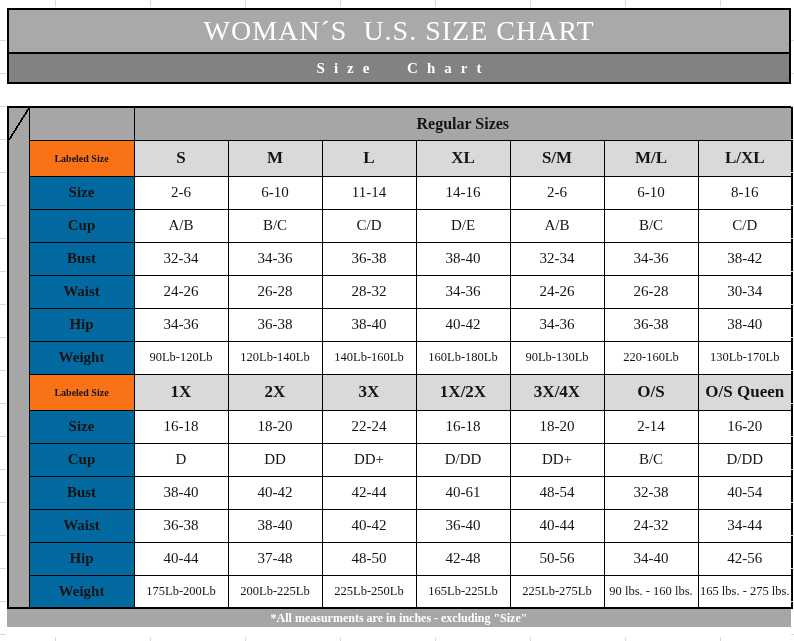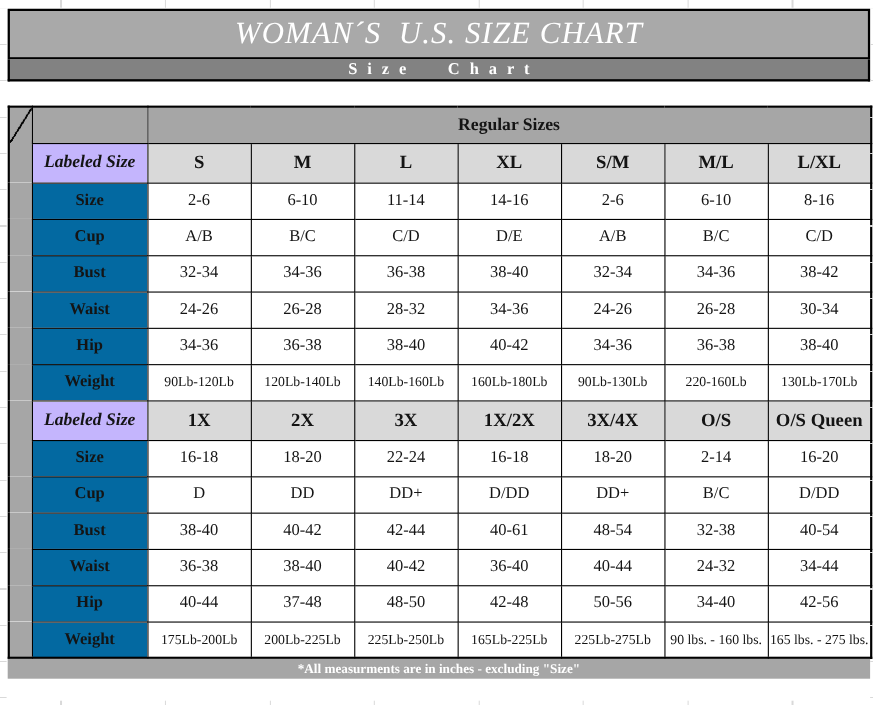--- a/index.html
+++ b/index.html
@@ -23,24 +23,24 @@
     background:repeating-linear-gradient(180deg,transparent 0 32px,#d9d9d9 32px 33px);}
   .grid-right{position:absolute;top:8px;right:0;width:3px;height:630px;
     background:repeating-linear-gradient(180deg,transparent 0 32px,#d9d9d9 32px 33px);}
 
   .title-band{
     width:784px;height:46px;box-sizing:border-box;
     background:#a9a9a9;border:2px solid #000;
     display:flex;align-items:center;justify-content:center;
   }
   .title-band span{
-    color:#ffffff;font-size:28px;letter-spacing:1px;white-space:pre;font-style:italic;
+    color:#ffffff;font-size:28px;letter-spacing:1px;white-space:pre;
   }
   .subtitle-band{
-    width:784px;height:20px;box-sizing:border-box;
+    width:784px;height:30px;box-sizing:border-box;
     background:#828282;border:2px solid #000;border-top:0;
     display:flex;align-items:center;justify-content:center;
   }
   .subtitle-band span{
     color:#ffffff;font-size:15px;font-weight:bold;
     letter-spacing:9px;word-spacing:16px;white-space:pre;
     padding-left:9px; 
   }
 
   table.size-table{
@@ -60,21 +60,21 @@
   .diag{
     background-color:#a6a6a6;
     background-image:linear-gradient(to bottom right,
       rgba(0,0,0,0) calc(50% - 0.8px),
       #000 calc(50% - 0.8px),
       #000 calc(50% + 0.8px),
       rgba(0,0,0,0) calc(50% + 0.8px));
   }
   .corner{background:#a6a6a6;border-left:0;border-right:2px solid #000;border-bottom:2px solid #000;}
   .sec-h{background:#a6a6a6;font-size:16px;font-weight:bold;border-bottom:2px solid #000;}
-  .lblhead{background:#c4b5fd;font-size:16px;font-weight:bold;border-right:2px solid #000;border-bottom:2px solid #000;font-style:italic;}
+  .lblhead{background:#f97316;font-size:10px;font-weight:bold;border-right:2px solid #000;border-bottom:2px solid #000;}
   .colhead{background:#d9d9d9;font-size:17px;font-weight:bold;border-bottom:2px solid #000;}
   .rowlbl{background:#0369a1;font-size:15px;font-weight:bold;border-right:2px solid #000;}
   .val{background:#ffffff;font-size:15px;}
   tr.small .val{font-size:12.5px;}
 
   .footer-band{
     width:784px;height:18px;box-sizing:border-box;
     background:#a6a6a6;
     display:flex;align-items:center;justify-content:center;
   }

